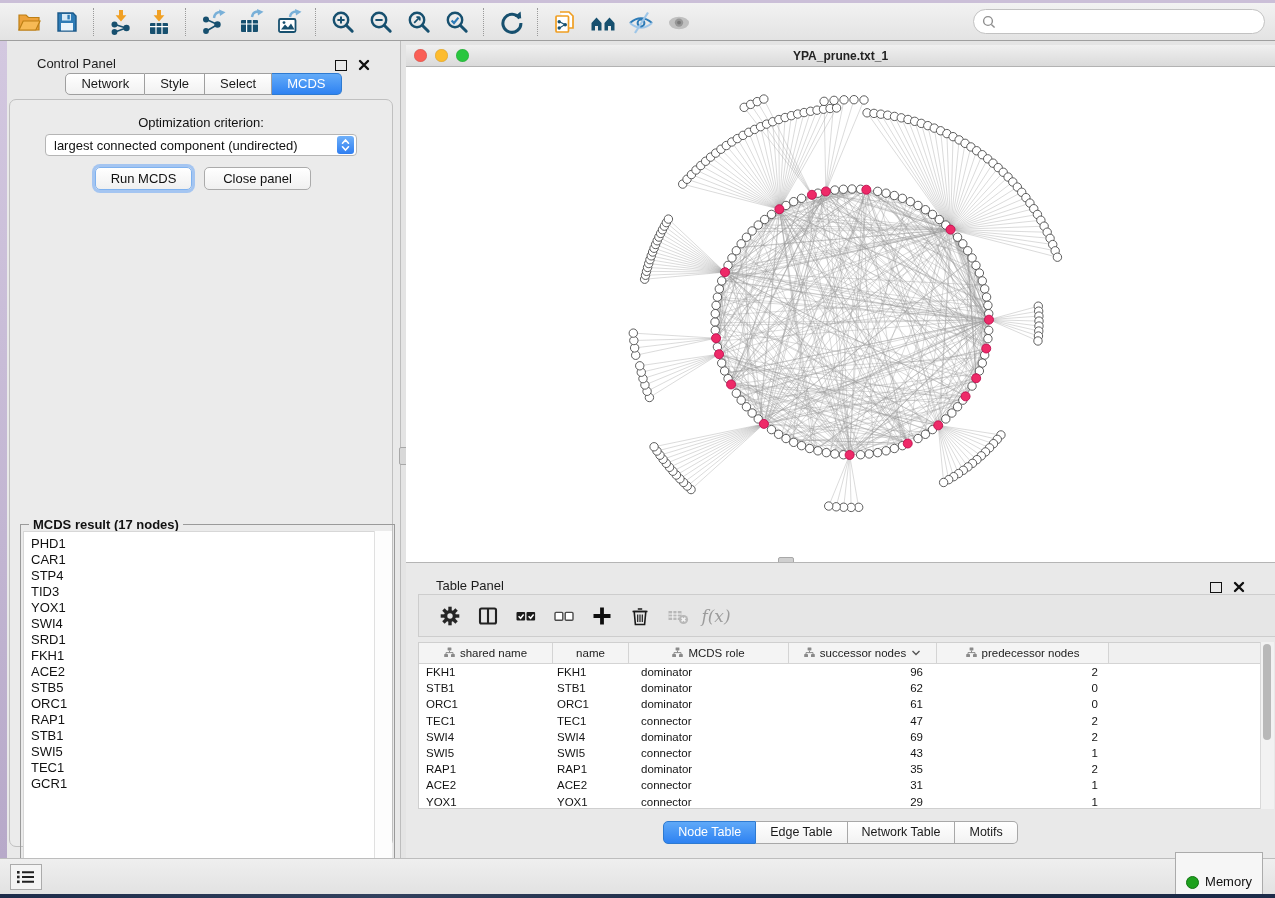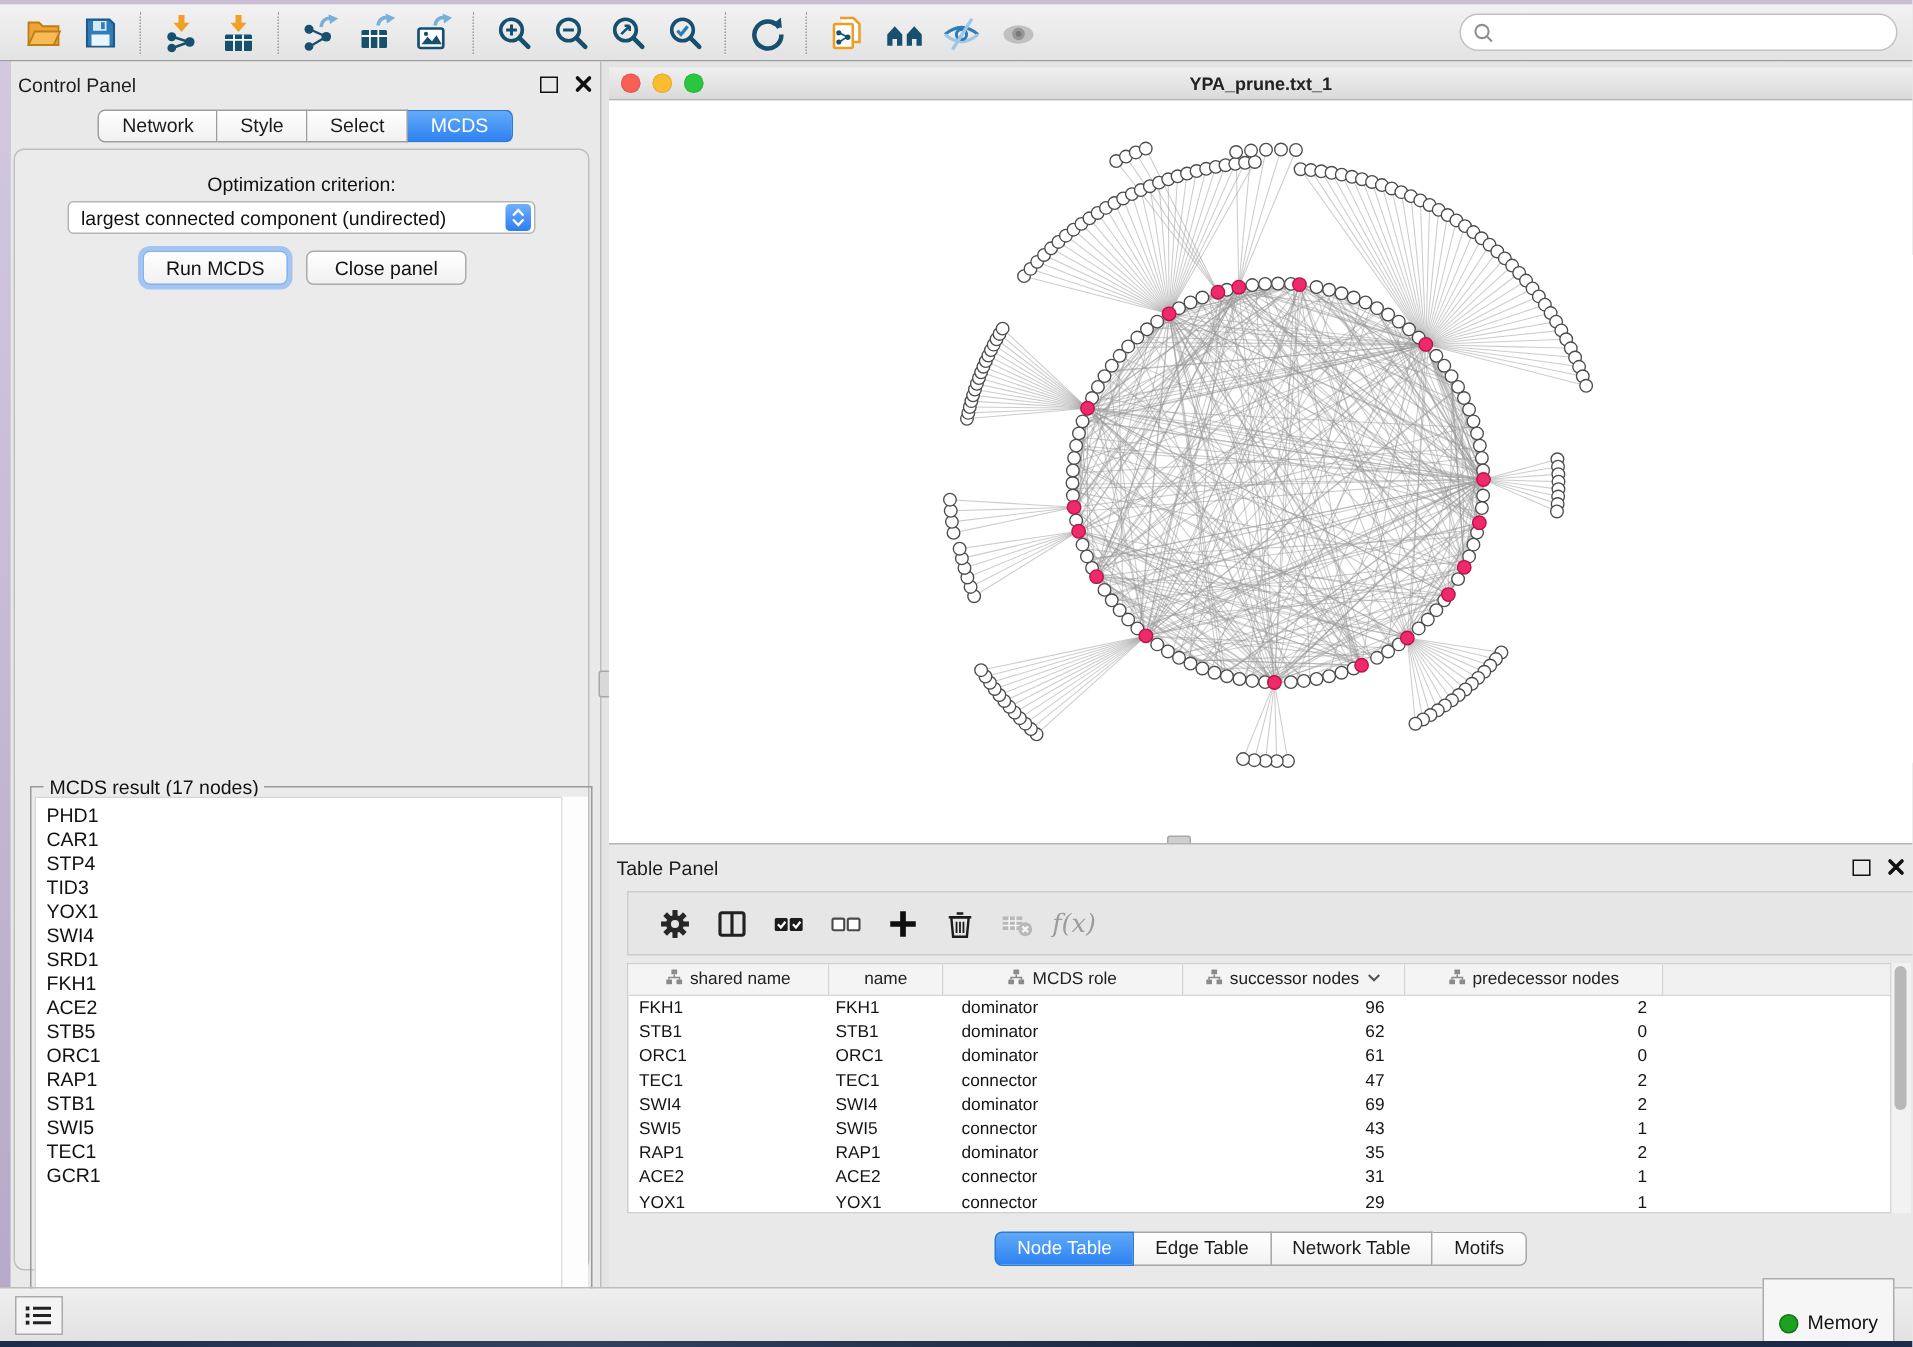--- a/index.html
+++ b/index.html
@@ -17,21 +17,21 @@
            border-bottom:1px solid #9f9f9f;display:flex;align-items:center;padding:0 10px;box-sizing:border-box;}
   .tb-btn{width:38px;height:32px;display:flex;align-items:center;justify-content:center;border-radius:4px;}
   .tb-sep{width:1px;height:28px;border-left:1px dotted #9a9a9a;margin:0 7px;}
   .tb-btn.disabled{opacity:.9;}
   #search-wrap{margin-left:auto;width:292px;height:25px;background:#fff;border:1px solid #c2c2c2;
                border-radius:13px;display:flex;align-items:center;padding:0 8px;box-sizing:border-box;}
   #search-wrap input{border:none;outline:none;flex:1;font:13px "Liberation Sans",sans-serif;background:transparent;margin-left:6px;}
 
   
   #control-panel{left:7px;top:41px;width:393px;height:817px;background:#e9e9e9;}
-  .panel-head{height:30px;display:flex;align-items:center;padding:0 5px;}
+  .panel-head{height:30px;display:flex;align-items:flex-end;padding:0 30px;}
   .panel-title{font-size:13px;color:#1d1d1d;}
   .panel-winbtns{margin-left:auto;display:flex;align-items:center;gap:11px;}
   .float-btn{width:10px;height:9px;border:1.6px solid #111;background:transparent;display:inline-block;}
   .close-btn{width:12px;height:12px;display:flex;align-items:center;justify-content:center;}
 
   .cp-tabs{position:absolute;left:0;top:32px;width:100%;display:flex;justify-content:center;z-index:3;}
   .cp-tab{height:20px;line-height:20px;padding:0 15px;font-size:13px;background:linear-gradient(#ffffff,#f1f1f1);
           border:1px solid #9f9f9f;border-left:none;color:#1a1a1a;}
   .cp-tab:first-child{border-left:1px solid #9f9f9f;border-radius:5px 0 0 5px;}
   .cp-tab:last-child{border-radius:0 5px 5px 0;}
@@ -44,21 +44,21 @@
               border-radius:4px;display:flex;align-items:center;box-sizing:border-box;}
   #opt-select .sel-text{flex:1;font-size:13px;padding-left:8px;color:#111;white-space:nowrap;}
   #opt-select .stepper{width:17px;height:18px;margin-right:2px;border-radius:3px;
               background:linear-gradient(#6fb0f9,#2f7ef1);display:flex;flex-direction:column;align-items:center;justify-content:center;}
   .btn{height:23px;background:linear-gradient(#ffffff,#f0f0f0);border:1px solid #ababab;border-radius:5px;
        font-size:13px;color:#111;display:flex;align-items:center;justify-content:center;box-sizing:border-box;}
   #run-btn{position:absolute;left:85px;top:67px;width:97px;border-color:#7fb2ef;box-shadow:0 0 0 3px rgba(105,165,245,.55);}
   #closep-btn{position:absolute;left:194px;top:67px;width:107px;}
 
   #result-box{position:absolute;left:10px;top:424px;width:373px;height:372px;border:1px solid #9a9a9a;}
-  #result-title{position:absolute;left:8px;top:-8px;background:#ebebeb;padding:0 4px;font-size:13px;color:#111;}
+  #result-title{position:absolute;left:8px;top:-8px;background:#ebebeb;padding:0 4px;font-size:13px;color:#111;font-weight:bold;}
   #result-list{position:absolute;left:2px;top:6px;right:2px;bottom:2px;background:#fff;border:1px solid #d7d7d7;
                overflow:hidden;padding:4px 0 0 7px;box-sizing:border-box;}
   #result-list .list-item{font-size:13px;line-height:16px;color:#111;}
   #result-scroll{position:absolute;right:2px;top:6px;width:17px;bottom:2px;background:#fdfdfd;border-left:1px solid #e0e0e0;}
 
   
   #v-split{left:400px;top:41px;width:6px;height:817px;background:#e4e4e4;border-left:1px solid #bdbdbd;border-right:1px solid #9f9f9f;}
   #v-split .grip{position:absolute;left:-2px;top:406px;width:9px;height:16px;background:#d8d8d8;border:1px solid #a8a8a8;border-radius:2px;}
 
   

